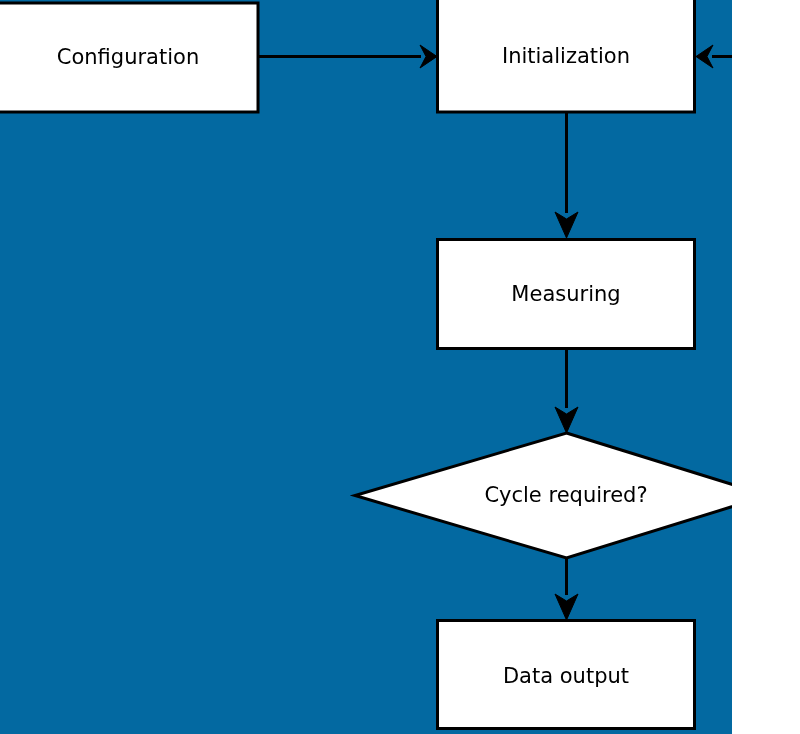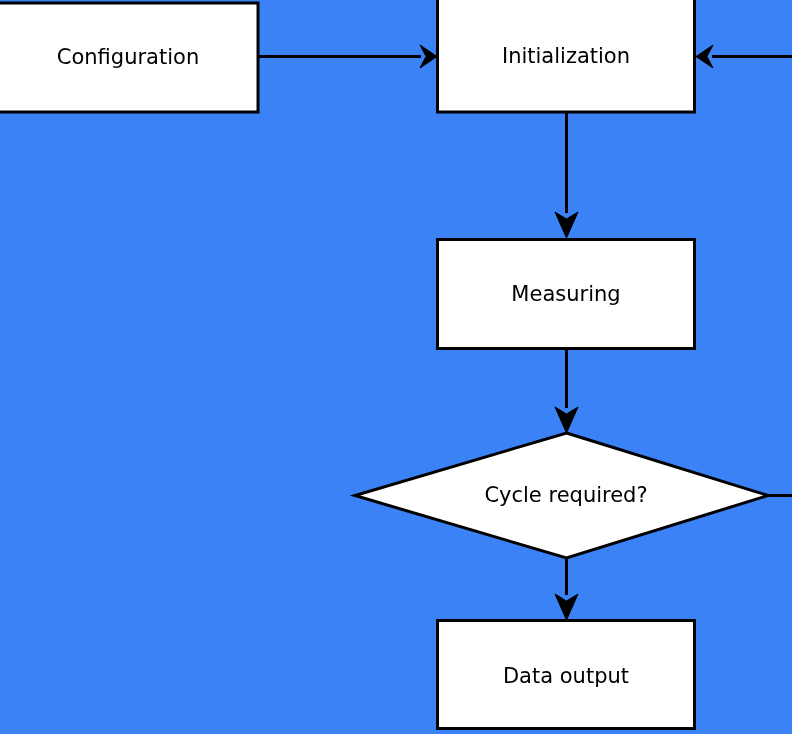--- a/index.html
+++ b/index.html
@@ -5,23 +5,23 @@
   html, body {
     margin: 0;
     padding: 0;
     background: #ffffff;
   }
   body {
     font-family: "DejaVu Sans", sans-serif;
   }
   #canvas {
     position: relative;
-    width: 792px;
+    width: 732px;
     height: 734px;
-    background: #3b82f6;
+    background: #0369a1;
     overflow: hidden;
   }
   #flow-svg {
     position: absolute;
     top: 0;
     left: 0;
     width: 800px;
     height: 734px;
   }
   .node-shape {

